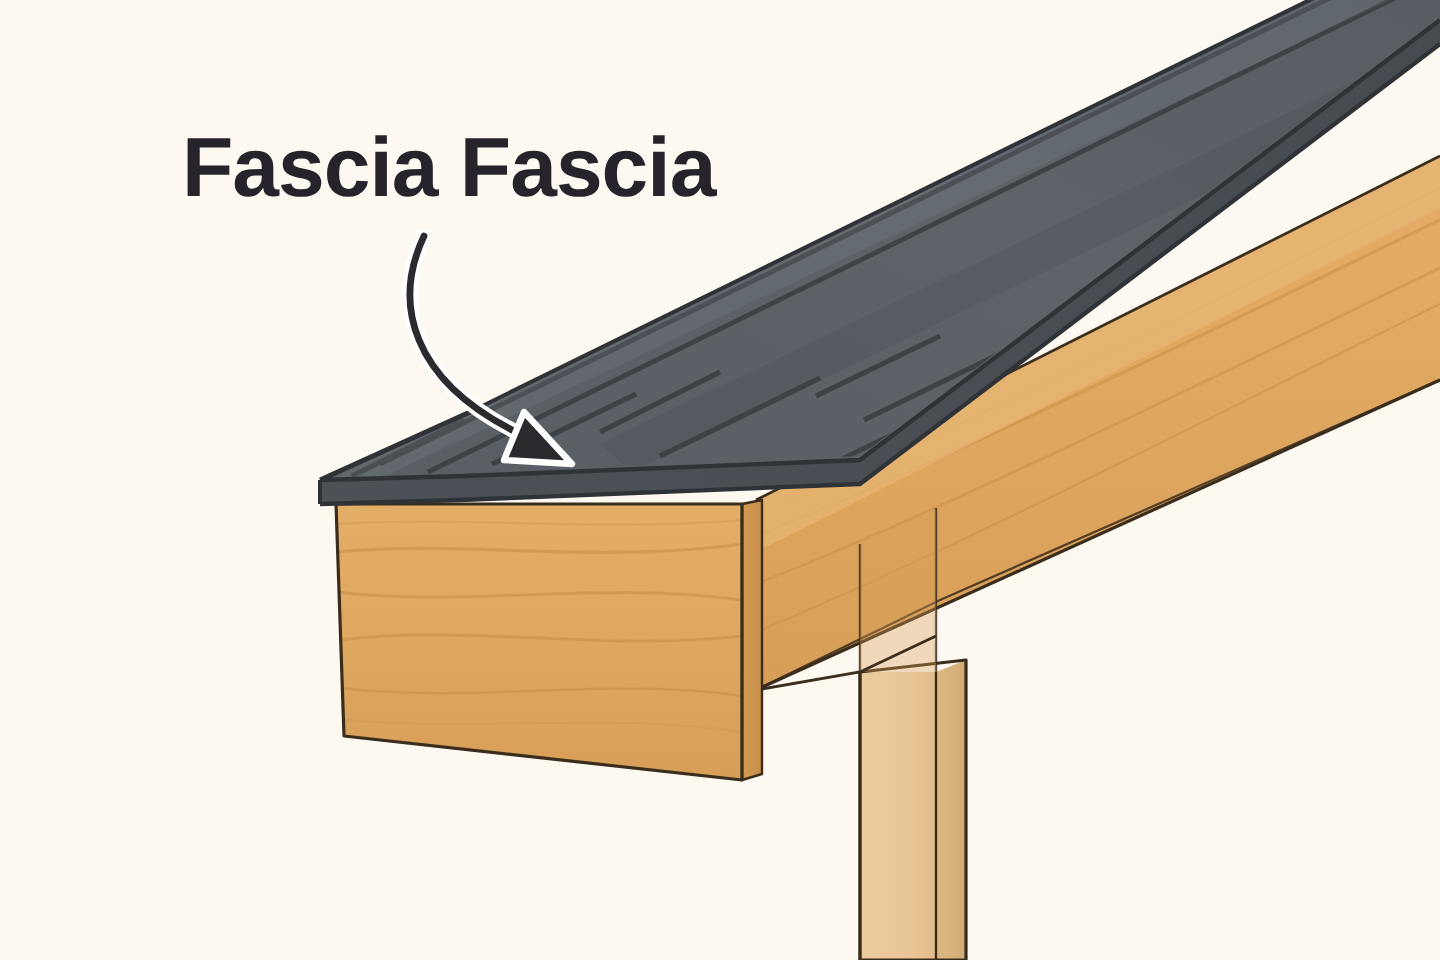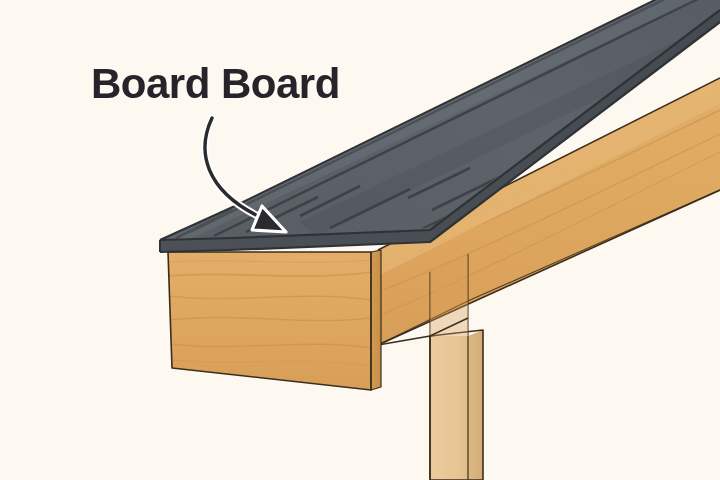--- a/index.html
+++ b/index.html
@@ -177,15 +177,15 @@
 
     <g>
       <path d="M 212,118 C 196,152 206,190 258,216" fill="none" stroke="#ffffff" stroke-width="7.5" stroke-linecap="round"></path>
       <path d="M 212,118 C 196,152 206,190 258,216" fill="none" stroke="#2b2a2e" stroke-width="3.4" stroke-linecap="round"></path>
       <g>
         <polygon points="262,206 286,232 252,230" fill="#2b2a2e" stroke="#ffffff" stroke-width="3.2" stroke-linejoin="round"></polygon>
       </g>
     </g>
   </svg>
 
-  <div class="label-text">Board Board</div>
+  <div class="label-text">Fascia Fascia</div>
 
 </div>
 
 </body></html>

